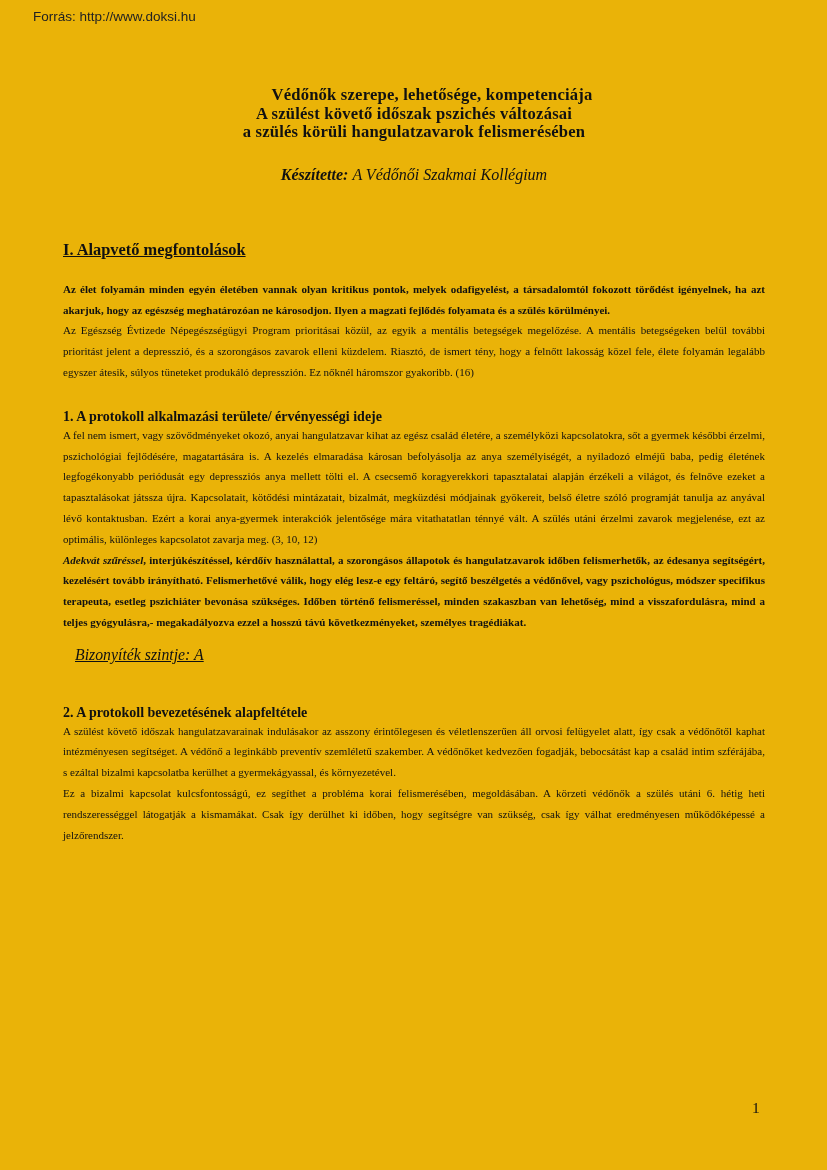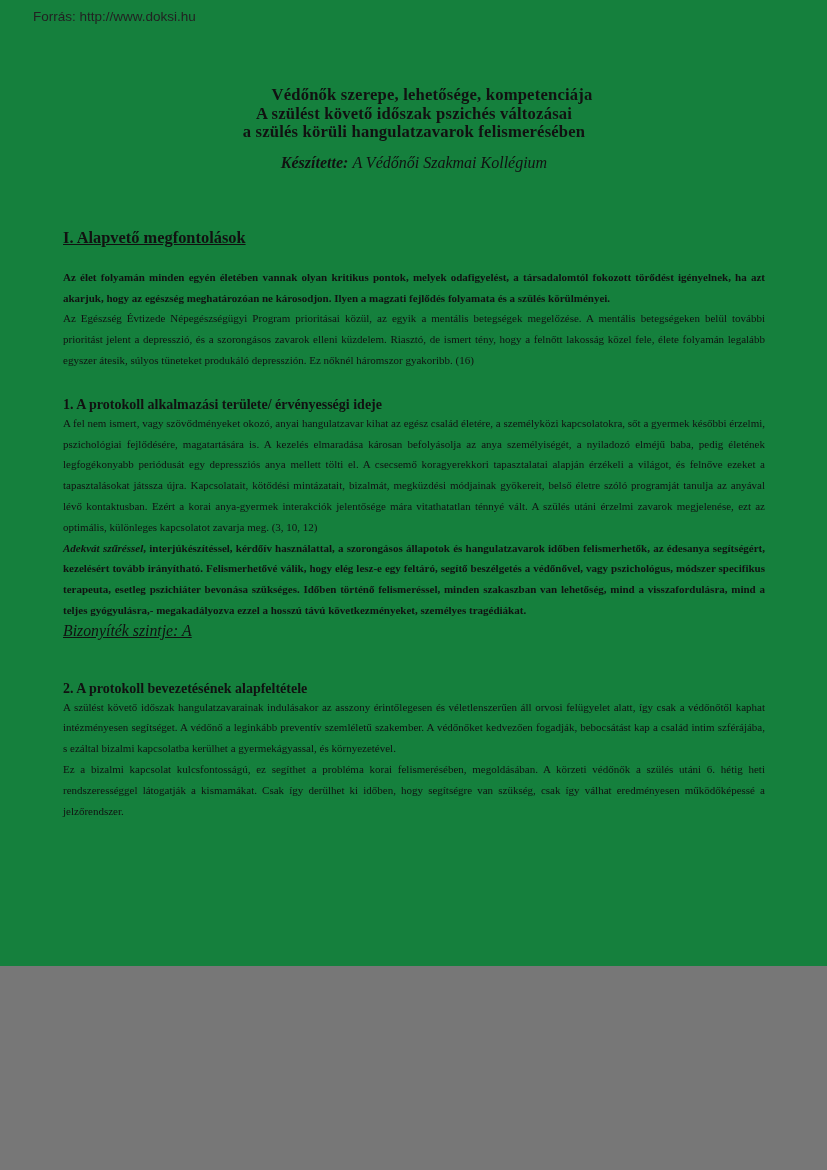--- a/index.html
+++ b/index.html
@@ -3,23 +3,23 @@
 <meta charset="utf-8">
 <style>
   html, body {
     margin: 0;
     padding: 0;
     background: #777;
   }
   .page {
     position: relative;
     width: 827px;
-    height: 966px;
+    height: 1170px;
     margin: 0 auto;
-    background: #15803d;
+    background: #eab308;
     color: #111;
     font-family: "Liberation Serif", "DejaVu Serif", serif;
     overflow: hidden;
   }
   .source-note {
     position: absolute;
     top: 9px;
     left: 33px;
     font-family: "Liberation Sans", "DejaVu Sans", sans-serif;
     font-size: 13.5px;
@@ -37,21 +37,21 @@
     font-weight: bold;
     font-size: 16.6px;
     line-height: 18.6px;
     letter-spacing: 0.2px;
   }
   .title-line-indent {
     position: relative;
     left: 18px;
   }
   .author-line {
-    margin-top: 12px;
+    margin-top: 24px;
     text-align: center;
     font-size: 16px;
   }
   .author-label {
     font-weight: bold;
     font-style: italic;
   }
   .author-value {
     font-style: italic;
   }
@@ -78,21 +78,21 @@
     margin: 27px 0 0 0;
     font-size: 16px;
     font-weight: bold;
     font-style: italic;
     text-decoration: underline;
   }
   .reco-lead {
     font-style: italic;
   }
   .evidence-line {
-    margin: 0;
+    margin: 12px;
     font-size: 15.8px;
     line-height: 20.8px;
     font-style: italic;
     text-decoration: underline;
   }
   .heading-sub.section2 { margin-top: 39px; }
   .page-number {
     position: absolute;
     top: 1099px;
     left: 752px;

